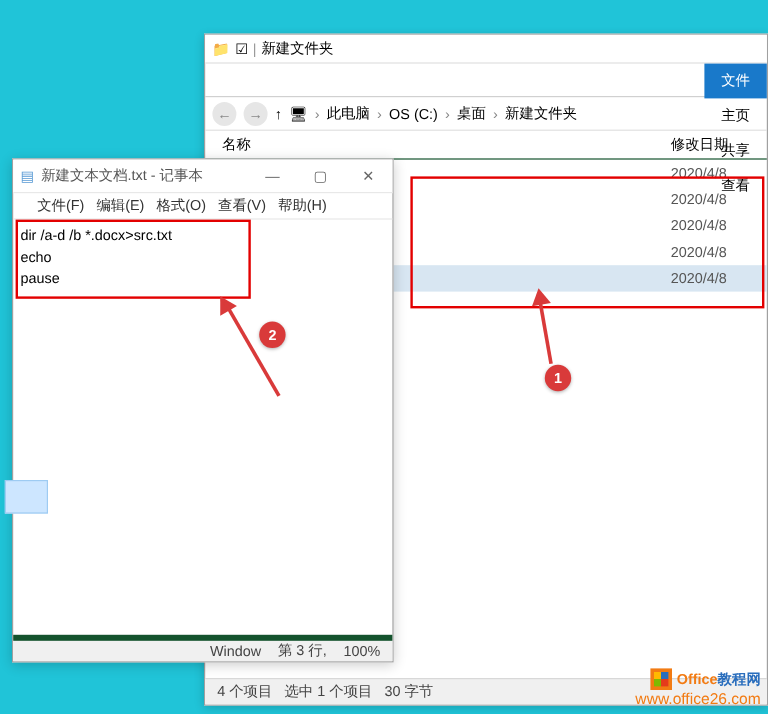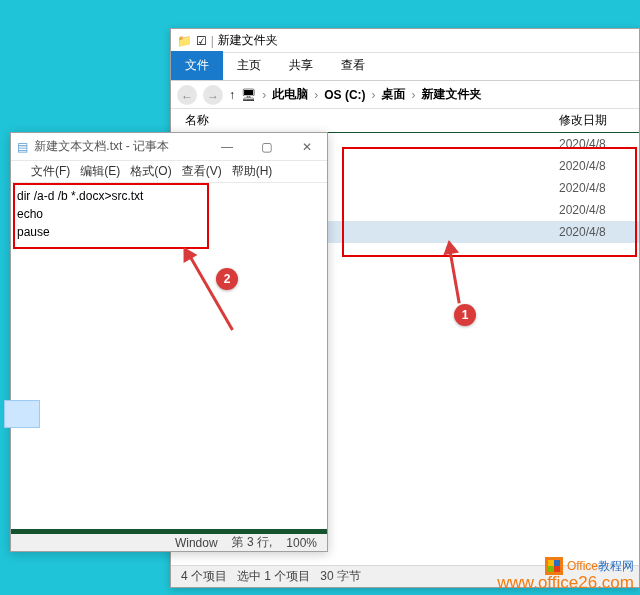--- a/index.html
+++ b/index.html
@@ -3,26 +3,26 @@
 <meta charset="utf-8">
 <style>
   * { margin: 0; padding: 0; box-sizing: border-box; font-family: "Microsoft YaHei", sans-serif; font-size: 12px; }
   body { width: 640px; height: 595px; background: #20c4d8; position: relative; overflow: hidden; }
 
   
   .explorer { position: absolute; left: 170px; top: 28px; width: 470px; height: 560px; background: #fff; border: 1px solid #a0a0a0; box-shadow: 0 2px 8px rgba(0,0,0,.2);}
   .exp-title { height: 24px; background: #fff; border-bottom: 1px solid #e0e0e0; display: flex; align-items: center; padding-left: 6px; gap:4px;}
   .exp-title .folder-ico { color:#f5c84b; }
   .exp-title .sep { color:#999;}
-  .tabs { height: 28px; display:flex; align-items:flex-end; border-bottom: 1px solid #d0d0d0; }
+  .tabs { height: 28px; display:flex; align-items:flex-end; border-bottom: 1px solid #d0d0d0; flex-direction: column; }
   .tab { padding: 6px 14px; color:#000;}
   .tab.active { background:#1979ca; color:#fff; }
   .breadcrumb { height: 28px; display:flex; align-items:center; padding: 0 6px; gap:6px; border-bottom:1px solid #e0e0e0;}
   .breadcrumb .nav-btn { width:20px; height:20px; border-radius:50%; background:#e6e6e6; display:flex;align-items:center;justify-content:center;color:#888;}
-  .breadcrumb .crumb { color:#000;font-weight:bold;}
+  .breadcrumb .crumb { color:#000;}
   .breadcrumb .chev { color:#888;}
   .columns { height:24px; display:flex; border-bottom:1px solid #14532d; align-items:center;}
   .col-name { padding-left:14px; flex:1;}
   .col-date { width:80px;}
   .filelist { }
   .row { display:flex; align-items:center; height:22px; padding-left:14px;}
   .row .fico { width:16px; margin-right:6px; color:#3a7bd5;}
   .row .txtico { color:#888;}
   .row .fname { flex:1; white-space:nowrap; overflow:hidden; text-overflow:ellipsis;}
   .row .fdate { width:80px; color:#555;}
@@ -58,23 +58,23 @@
   .arrow2 .line { position:absolute; width:3px; height:90px; transform:rotate(-30deg); transform-origin:top;}
   .arrow2 .head { position:absolute; top:-6px; left:-7px; width:0;height:0;border-left:8px solid transparent;border-right:8px solid transparent;border-bottom:14px solid #d93a3a; transform:rotate(-30deg);}
 
   
   .desktop-ico { position:absolute; left:2px; top:400px; width:40px; height:50px; }
   .desktop-ico .ico { width:36px;height:28px;background:#cde6ff;border:1px solid #9ecbf2; margin:0 auto;}
   .desktop-ico .lbl { text-align:center; color:#fff; font-size:11px; margin-top:2px; white-space:nowrap;}
 
   
   .watermark { position:absolute; right:6px; bottom:4px; font-family:Arial,sans-serif; text-align:right; line-height:16px;}
-  .watermark .l1 { color:#f27b13; font-weight:normal; font-size:16px;}
+  .watermark .l1 { color:#f27b13; font-weight:bold; font-size:16px;}
   .watermark .l1 .b { color:#2a6ebd;}
-  .watermark .l2 { color:#f27b13; font-size:17px;}
+  .watermark .l2 { color:#f27b13; font-size:13px;}
   .watermark .logo { display:inline-block; width:18px; height:18px; background:#f27b13; margin-right:4px; vertical-align:middle; position:relative;}
   .watermark .logo::after{content:""; position:absolute; left:3px; top:3px; width:12px;height:12px;background:conic-gradient(#2a6ebd 0 25%,#e43b1b 0 50%,#7fba00 0 75%,#ffb900 0);}
 </style>
 </head>
 <body>
 
 <div class="explorer">
   <div class="exp-title">
     <span class="folder-ico">📁</span>
     <span>☑</span>

